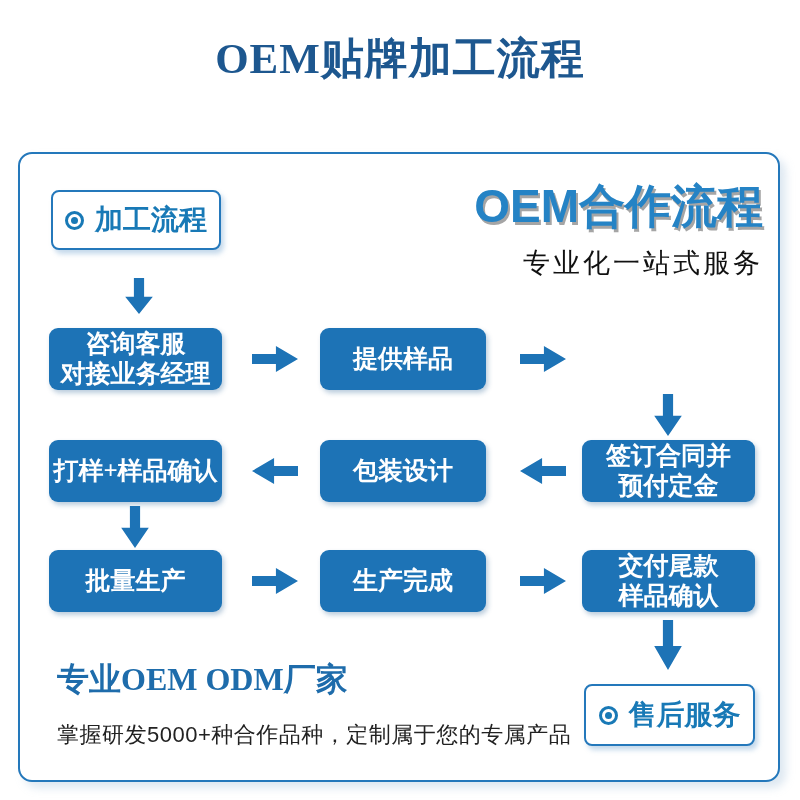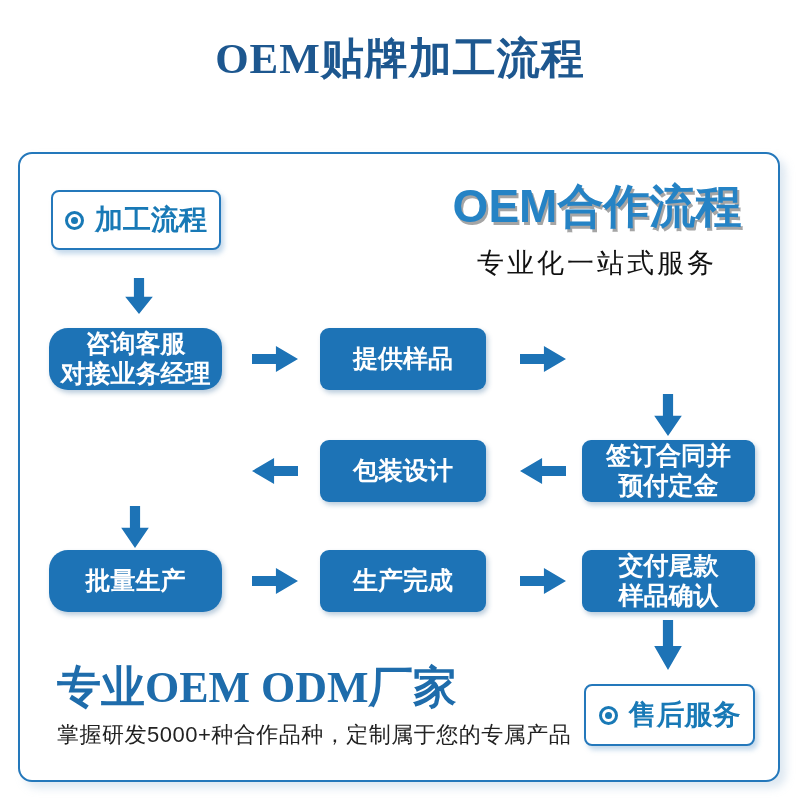--- a/index.html
+++ b/index.html
@@ -35,55 +35,55 @@
     font-family:"Liberation Serif","DejaVu Serif",serif;font-weight:bold;font-size:28px;
     box-shadow:3px 4px 5px rgba(110,160,205,0.40);
     text-align:center;
   }
   .tab-process{left:31px;top:36px;width:170px;height:60px;}
   .tab-aftersales{left:564px;top:530px;width:171px;height:62px;}
   .bullseye{width:19px;height:19px;border:3px solid currentColor;border-radius:50%;position:relative;flex:0 0 auto;}
   .bullseye::after{content:"";position:absolute;inset:3px;background:currentColor;border-radius:50%;}
 
   
-  .brand{position:absolute;right:25px;top:22px;width:312px;text-align:center;}
+  .brand{position:absolute;right:15px;top:22px;width:312px;text-align:right;}
   .brand-heading{
     font-size:46px;font-weight:900;color:var(--heading-blue);letter-spacing:0px;
     text-shadow:2px 3px 0 rgba(75,75,75,0.5);white-space:nowrap;
   }
   .brand-sub{
     margin-top:7px;font-size:27px;font-weight:normal;color:#111111;letter-spacing:3px;white-space:nowrap;
   }
 
   
   .step{
     position:absolute;height:62px;display:flex;align-items:center;justify-content:center;
     background:var(--box-blue);border-radius:9px;color:#ffffff;text-align:center;
     font-family:"Liberation Serif","DejaVu Serif",serif;font-weight:bold;font-size:25px;
     line-height:1.22;white-space:pre-line;
     box-shadow:2px 3px 5px rgba(25,85,140,0.30);
   }
-  .col1{left:29px;width:173px;border-radius:19px;}
+  .col1{left:29px;width:173px;}
   .col2{left:300px;width:166px;}
   .col3{left:562px;width:173px;}
   .row1{top:174px;}
   .row2{top:286px;}
   .row3{top:396px;}
 
   
   .arrow{position:absolute;background:var(--box-blue);}
   .arrow-right{width:46px;height:28px;clip-path:polygon(0 32%,52% 32%,52% 4%,100% 50%,52% 96%,52% 68%,0 68%);}
   .arrow-left {width:46px;height:28px;clip-path:polygon(100% 32%,48% 32%,48% 4%,0 50%,48% 96%,48% 68%,100% 68%);}
   .arrow-down {width:30px;clip-path:polygon(33% 0,67% 0,67% 52%,96% 52%,50% 100%,4% 52%,33% 52%);}
 
   
   .footer-headline{
     position:absolute;left:37px;top:504px;
     font-family:"Liberation Serif","DejaVu Serif",serif;
-    font-size:44px;font-weight:bold;color:var(--footer-blue);white-space:nowrap;
+    font-size:32px;font-weight:bold;color:var(--footer-blue);white-space:nowrap;
   }
   .footer-desc{
     position:absolute;left:37px;top:566px;
     font-size:22px;font-weight:500;color:var(--text-dark);letter-spacing:0.5px;white-space:nowrap;
   }
 </style>
 </head>
 <body>
 
 <h1 class="page-title">OEM贴牌加工流程</h1>
@@ -103,20 +103,21 @@
   <div class="arrow arrow-down" style="left:104px;top:124px;height:36px;"></div>
 
   <div class="step col1 row1">咨询客服
 对接业务经理</div>
   <div class="arrow arrow-right" style="left:232px;top:191px;"></div>
   <div class="step col2 row1">提供样品</div>
   <div class="arrow arrow-right" style="left:500px;top:191px;"></div>
 
   <div class="arrow arrow-down" style="left:633px;top:240px;height:42px;"></div>
 
+  <div class="step col1 row2">打样+样品确认</div>
   <div class="arrow arrow-left" style="left:232px;top:303px;"></div>
   <div class="step col2 row2">包装设计</div>
   <div class="arrow arrow-left" style="left:500px;top:303px;"></div>
   <div class="step col3 row2">签订合同并
 预付定金</div>
 
   <div class="arrow arrow-down" style="left:100px;top:352px;height:42px;"></div>
 
   <div class="step col1 row3">批量生产</div>
   <div class="arrow arrow-right" style="left:232px;top:413px;"></div>

